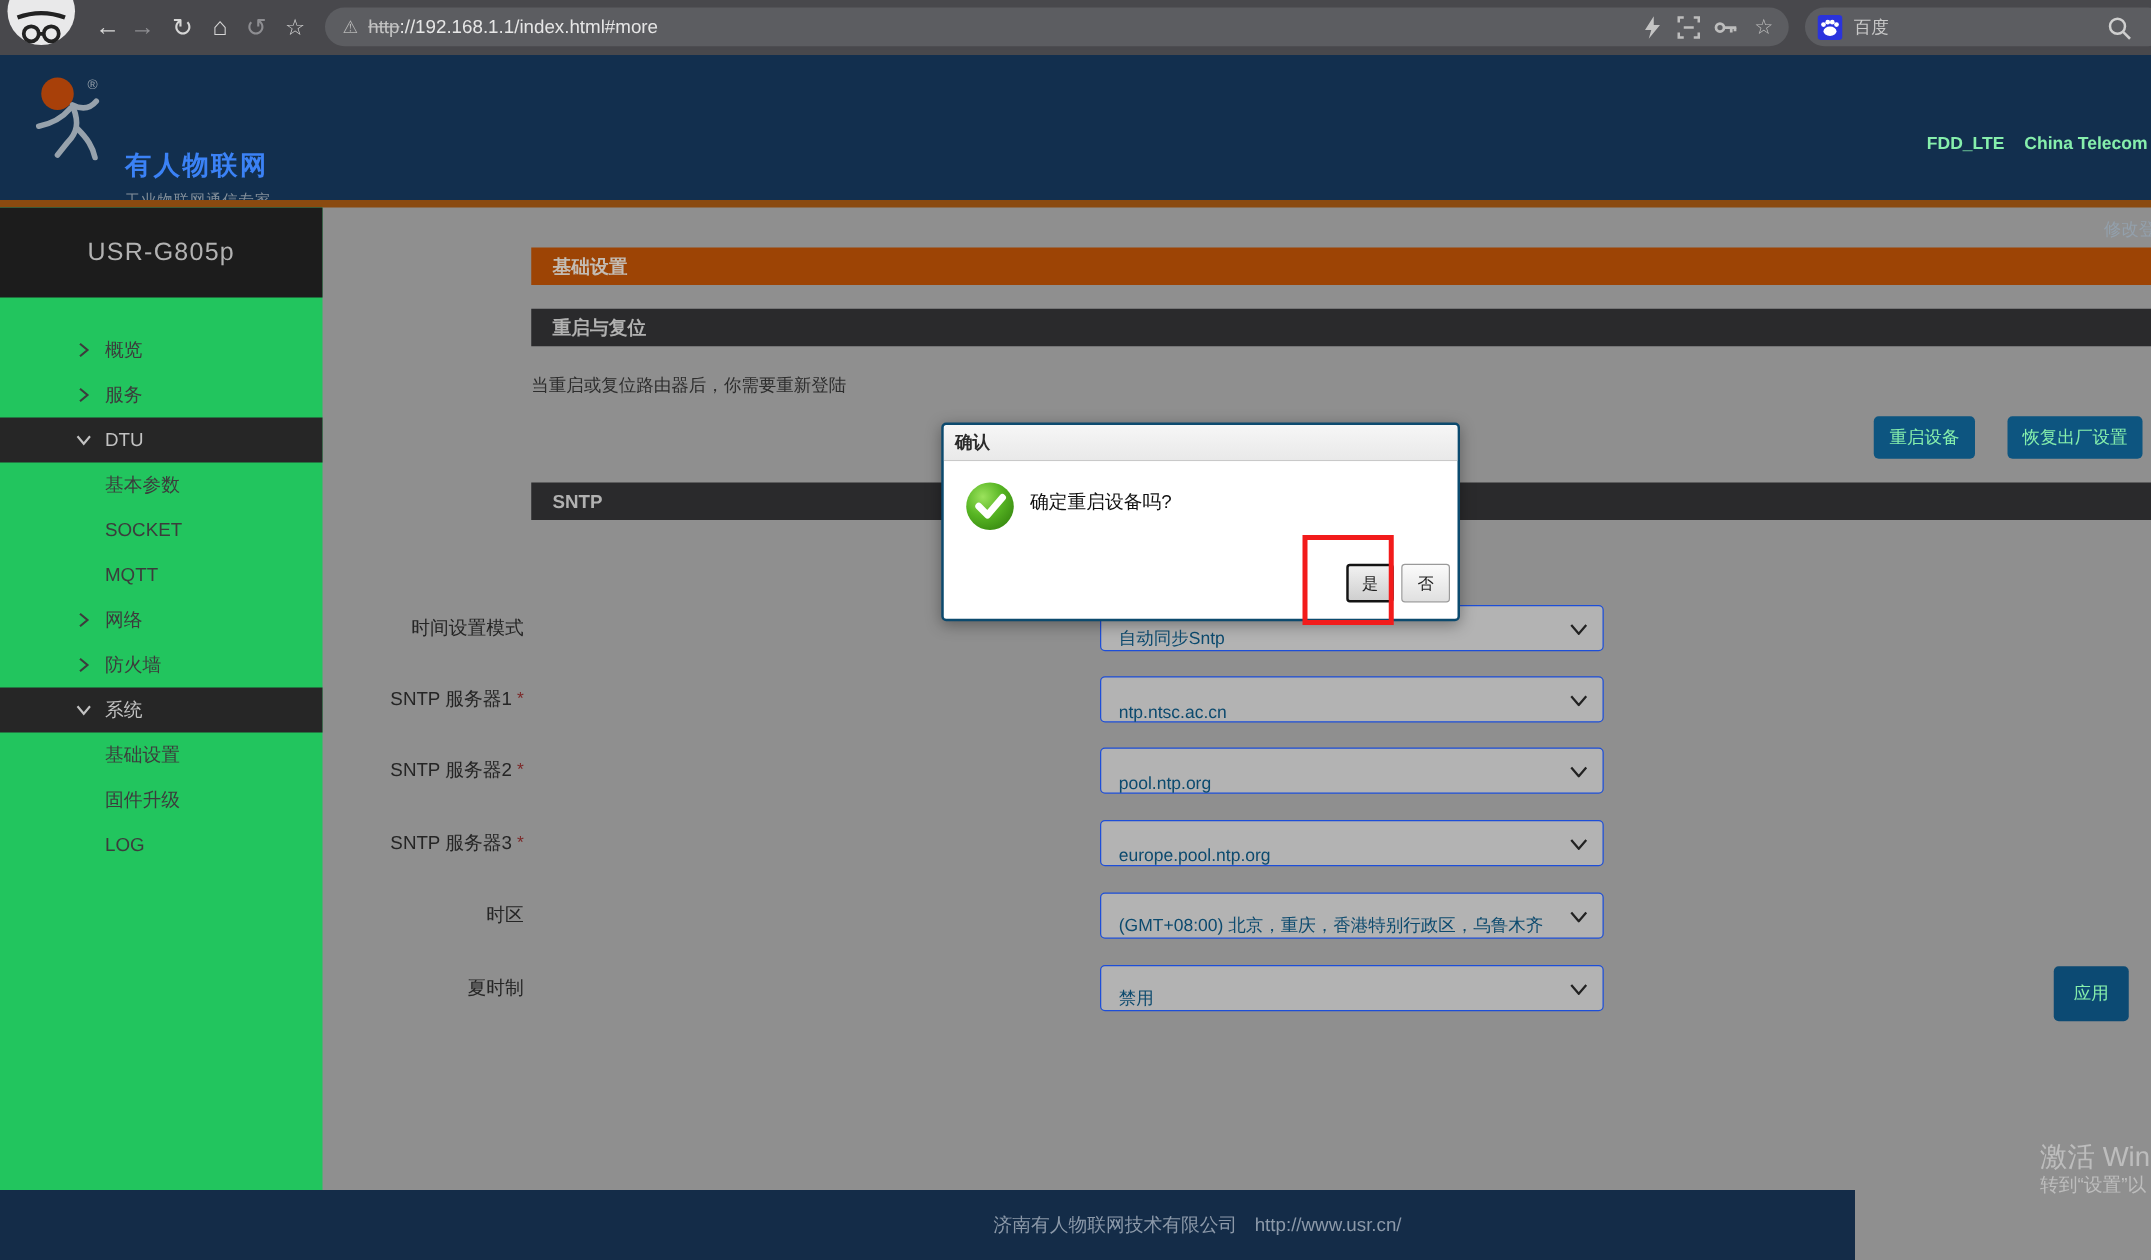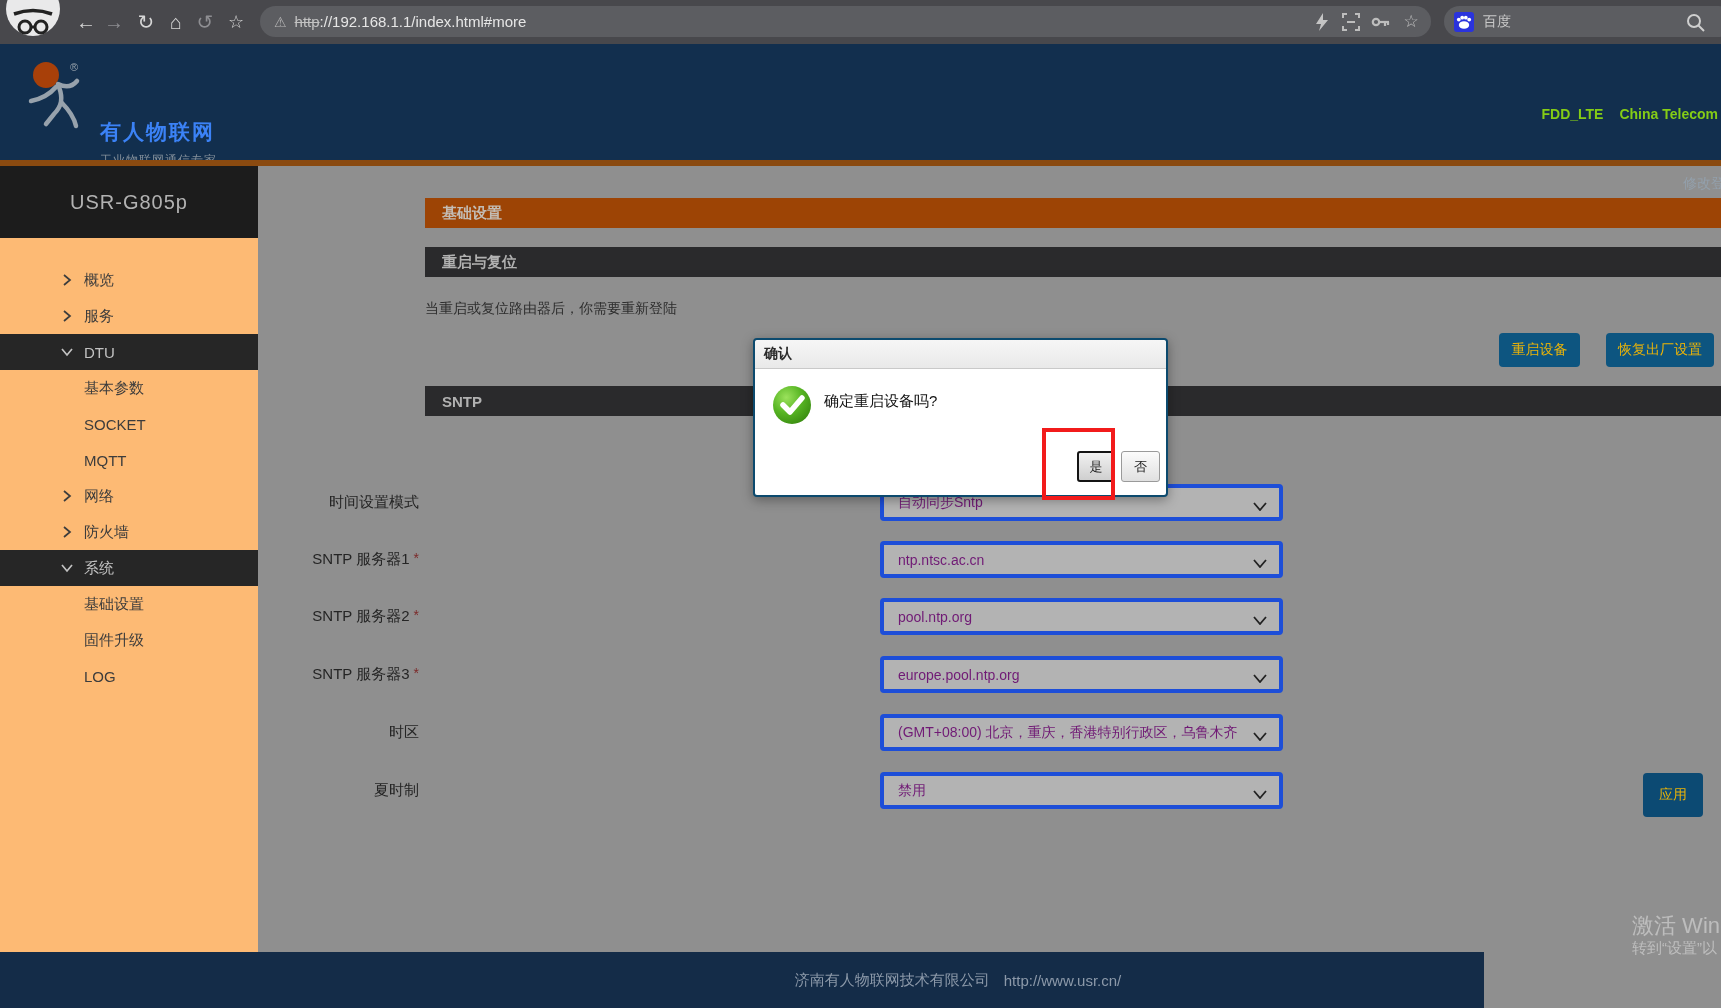--- a/index.html
+++ b/index.html
@@ -23,52 +23,52 @@
   .search-pill { left:1444px; top:6px; width:290px; height:31px; background:#5c5d61; border-radius:16px;
                  display:flex; align-items:center; padding:0 10px; }
   .baidu-sq { width:20px; height:20px; margin-right:9px; }
   .search-label { color:#c9c9c9; font-size:14px; }
 
   
   .site-header { left:0; top:44px; width:1721px; height:116px; background:#122f4e; }
   .orange-line { left:0; top:160px; width:1721px; height:6px; background:#8a4a10; }
   .brand-title { left:100px; top:74px; color:#3b82f6; font-size:21px; font-weight:bold; letter-spacing:2px; }
   .brand-sub { left:100px; top:108px; color:#84909b; font-size:12px; letter-spacing:1px; }
-  .net-status { right:3px; top:62px; display:flex; gap:16px; color:#84cc16; font-size:14px; font-weight:bold; }
+  .net-status { right:3px; top:62px; display:flex; gap:16px; color:#86efac; font-size:14px; font-weight:bold; }
   .chg-pwd { left:1683px; top:131px; color:#93a0ac; font-size:14px; white-space:nowrap; }
 
   
-  .sidebar { left:0; top:166px; width:258px; height:786px; background:#fdba74; }
+  .sidebar { left:0; top:166px; width:258px; height:786px; background:#22c55e; }
   .dev-block { left:0; top:0; width:258px; height:72px; background:#1c1c1c; display:flex; align-items:center; justify-content:center;
                color:#b2b2b2; font-size:20px; letter-spacing:1px; }
   .menu { left:0; top:96px; width:258px; }
   .m-row { position:relative; width:258px; height:36px; display:flex; align-items:center; color:#3c3c3c; font-size:15px; cursor:pointer; }
   .m-row .arrow { position:absolute; left:60px; top:11px; width:14px; height:14px; }
   .m-row .lbl { margin-left:84px; }
   .m-row.active { background:#262626; color:#c2c2c2; }
 
   
   .bar { left:425px; width:1296px; height:30px; display:flex; align-items:center; padding-left:17px;
          font-size:15px; font-weight:bold; }
   .bar-orange { top:198px; background:#9d4405; color:#c3bcb4; }
   .bar-dark1 { top:247px; background:#2a2a2c; color:#b1b1b1; }
   .bar-dark2 { top:386px; background:#2a2a2c; color:#b1b1b1; }
   .note { left:425px; top:300px; color:#2d2d2d; font-size:14px; }
-  .btn-blue { background:#0d5580; color:#eab308; font-size:14px; display:flex; align-items:center; justify-content:center;
+  .btn-blue { background:#0d5580; color:#86efac; font-size:14px; display:flex; align-items:center; justify-content:center;
               border-radius:4px; cursor:pointer; }
   .btn-restart { left:1499px; top:333px; width:81px; height:34px; }
   .btn-factory { left:1606px; top:333px; width:108px; height:34px; }
   .btn-apply { left:1643px; top:773px; width:60px; height:44px; background:#0c4a73; }
 
   .f-row { left:425px; width:863px; height:37px; }
   .f-label { position:absolute; right:869px; top:0; height:37px; display:flex; align-items:center; gap:4px;
              color:#252525; font-size:15px; white-space:nowrap; }
   .f-star { color:#7c2929; font-size:14px; margin-top:-4px; }
-  .f-select { position:absolute; left:455px; top:0; width:403px; height:37px; background:#b3b3b3; border:4px solid #1d4ed8;
-              border-radius:4px; display:flex; align-items:center; padding-left:14px; color:#701a75; font-size:14px; cursor:pointer; }
+  .f-select { position:absolute; left:455px; top:0; width:403px; height:37px; background:#b3b3b3; border:1px solid #1d4ed8;
+              border-radius:4px; display:flex; align-items:flex-end; padding-left:14px; color:#0c4a6e; font-size:14px; cursor:pointer; }
   .f-chev { position:absolute; right:12px; top:14px; }
 
   
   .footer { left:0; top:952px; width:1484px; height:56px; background:#142c48; }
   .footer-inner { position:absolute; left:258px; top:0; width:1400px; height:56px; display:flex; align-items:center;
                   justify-content:center; gap:14px; color:#8c99a9; font-size:15px; }
 
   
   .wm1 { left:1632px; top:911px; color:rgba(235,235,235,0.5); font-size:22px; white-space:nowrap; z-index:80; }
   .wm2 { left:1632px; top:939px; color:rgba(235,235,235,0.5); font-size:15px; white-space:nowrap; z-index:80; }

